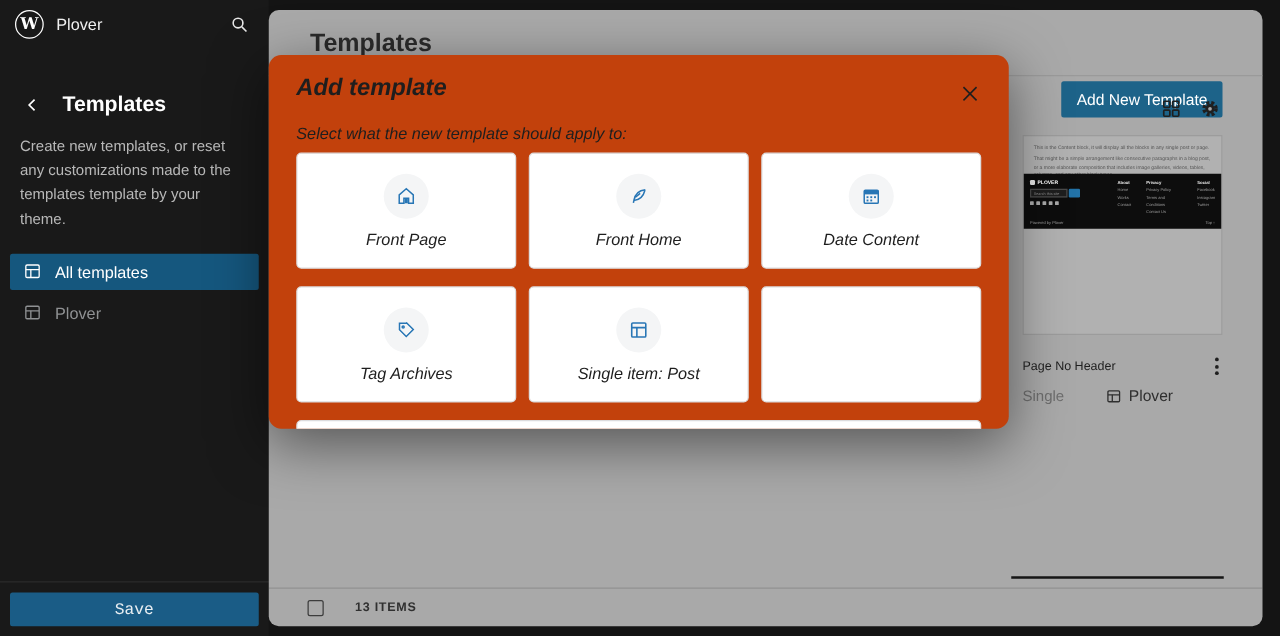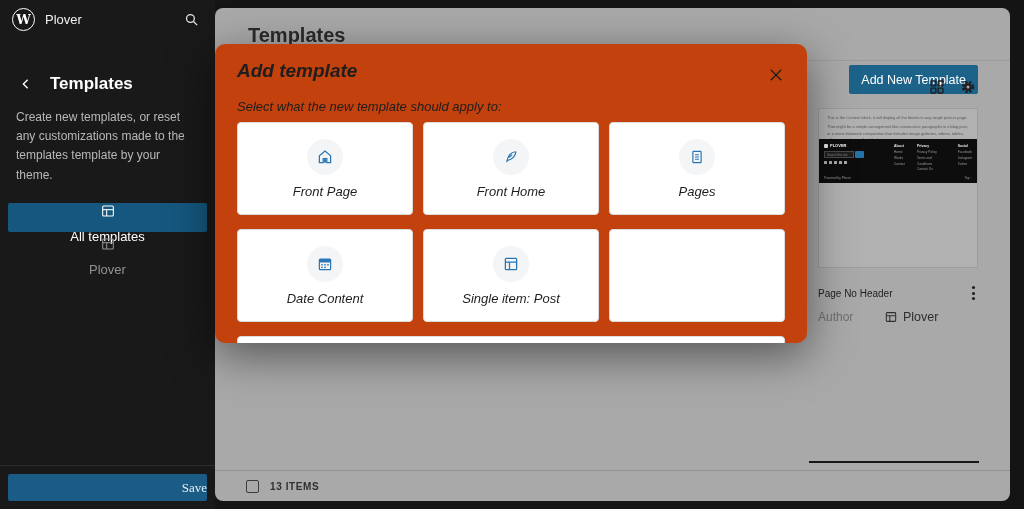--- a/index.html
+++ b/index.html
@@ -11,26 +11,26 @@
   .sb-header { display:flex; align-items:center; gap:10px; height:38px; padding:0 12px; }
   .wp-logo { width:23px; height:23px; border:1.6px solid #fff; border-radius:50%; display:flex; align-items:center; justify-content:center;
              font-family:"DejaVu Serif", serif; font-size:13px; font-weight:bold; color:#fff; flex:none; }
   .site-name { font-size:13px; color:#f0f0f0; }
   .sb-search { margin-left:auto; width:24px; height:24px; display:flex; align-items:center; justify-content:center; background:none; border:0; cursor:pointer; }
   .sb-title-row { display:flex; align-items:center; gap:12px; padding:0 14px; margin-top:34px; }
   .back-btn { width:24px; height:24px; background:none; border:0; display:flex; align-items:center; justify-content:center; cursor:pointer; }
   .sb-title { font-size:17px; font-weight:bold; color:#fff; }
   .sb-desc { padding:12px 16px 0 16px; font-size:12px; line-height:1.6; color:#b8b8b8; }
   .sb-nav { margin-top:18px; padding:0 8px; display:flex; flex-direction:column; gap:4px; }
-  .nav-item { display:flex; align-items:center; gap:10px; height:29px; padding:0 10px; border-radius:2px; font-size:13px; color:#8f9193; cursor:pointer;flex-direction:column; }
+  .nav-item { display:flex; align-items:center; gap:10px; height:29px; padding:0 10px; border-radius:2px; font-size:13px; color:#8f9193; cursor:pointer; }
   .nav-item.selected { background:#15577e; color:#fff; }
   .nav-item svg { flex:none; }
   .sb-footer { position:absolute; left:0; right:0; bottom:0; padding:8px; border-top:1px solid #2b2b2b; }
   .save-btn { width:100%; height:27px; background:#1a5c86; border:0; border-radius:2px; color:#e8eef2; font-size:13px;
-              font-family:Liberation Serif, serif; cursor:pointer;text-align:right; }
+              font-family:Liberation Mono, monospace; cursor:pointer; }
 
   
   .frame { position:absolute; left:215px; top:8px; width:795px; height:493px; background:#a9a9a9; border-radius:8px; overflow:hidden; }
   .page-title { position:absolute; left:33px; top:16px; font-size:20px; font-weight:bold; color:#2b2b2b; }
   .add-btn { position:absolute; right:32px; top:13px; height:29px; padding:0 12px; background:#1d6389; border:0; border-radius:2px;
              color:#ffffff; font-size:12.5px; font-family:"Liberation Sans", sans-serif; cursor:pointer;margin-top:44px; }
   .header-divider { position:absolute; left:0; right:0; top:52px; height:1px; background:#9a9a9a; }
   .view-controls { position:absolute; top:70px; right:33px; display:flex; gap:13px; align-items:center; }
   .view-controls button { background:none; border:0; width:18px; height:18px; padding:0; cursor:pointer; }
 
@@ -53,21 +53,21 @@
 
   .card-title-row { position:absolute; left:603px; top:274px; width:161px; display:flex; align-items:center; }
   .card-title { font-size:10px; font-weight:normal; color:#1f1f1f; cursor:pointer; }
   .kebab { margin-left:auto; background:none; border:0; display:flex; flex-direction:column; gap:2.5px; padding:4px; cursor:pointer; }
   .kebab i { width:3px; height:3px; border-radius:50%; background:#1f1f1f; }
   .author-row { position:absolute; left:603px; top:302px; width:161px; display:flex; align-items:center; font-size:12px; }
   .author-label { color:#6e6e6e; width:66px; flex:none; }
   .author-value { display:flex; align-items:center; gap:5px; color:#2f2f2f; font-size:12.5px; }
 
   .black-line { position:absolute; left:594px; top:453px; width:170px; height:2px; background:#161616; }
-  .items-bar { position:absolute; left:0; right:0; top:462px; height:31px; border-top:1px solid rgba(0,0,0,0.14); display:flex; align-items:center; gap:11px; padding:0 31px; }
+  .items-bar { position:absolute; left:0; right:0; top:462px; height:31px; border-top:1px solid rgba(0,0,0,0.14); display:flex; align-items:center; gap:25px; padding:0 31px; }
   .checkbox { width:13px; height:13px; border:1.5px solid #3c3c3c; border-radius:2px; background:transparent; cursor:pointer; }
   .items-count { font-size:10px; font-weight:bold; letter-spacing:0.6px; color:#303030; }
 
   
   .modal { position:absolute; left:215px; top:44px; width:592px; height:299px; background:#c2410c; border-radius:10px;
            box-shadow:0 12px 45px rgba(0,0,0,0.5); overflow:hidden; z-index:5;font-style:italic; }
   .m-title { position:absolute; left:22px; top:16px; font-size:19px; font-weight:600; color:#1e1e1e; }
   .m-close { position:absolute; right:18px; top:18px; width:26px; height:26px; background:none; border:0; display:flex; align-items:center; justify-content:center; cursor:pointer; }
   .m-subtitle { position:absolute; left:22px; top:55px; font-size:13px; color:#1e1e1e; }
   .m-grid { position:absolute; left:22px; top:78px; width:548px; display:grid; grid-template-columns:repeat(3,1fr); gap:14px 10px; }
@@ -205,21 +205,21 @@
 
   <div class="card-title-row">
     <span class="card-title">Page No Header</span>
     <button class="kebab">
         <i></i>
         <i></i>
         <i></i>
       </button>
   </div>
   <div class="author-row">
-    <span class="author-label">Author</span>
+    <span class="author-label">Single</span>
     <span class="author-value">
       <svg width="14" height="14" viewBox="0 0 24 24" fill="none" stroke="#2f2f2f" stroke-width="1.8">
         <rect x="4" y="4.5" width="16" height="15" rx="1.5"></rect>
           <line x1="4" y1="10" x2="20" y2="10"></line>
           <line x1="10" y1="10" x2="10" y2="19.5"></line>
       </svg>
       <span>Plover</span>
     </span>
   </div>
 
@@ -257,51 +257,49 @@
       <span class="opt-circle">
         <svg width="18" height="18" viewBox="0 0 24 24" fill="none" stroke="#2876b5" stroke-width="1.6">
           <path d="M19 5 C12.5 5.5 8 9.5 6.8 16.5 L6.3 19"></path>
           <path d="M6.8 16.5 C12.5 16 17 12 18.6 5.6"></path>
           <path d="M8.5 13 L13.5 9"></path>
         </svg>
       </span>
       <span class="opt-label">Front Home</span>
     </div>
 
-    <div class="opt-card">
-      <span class="opt-circle">
-        <svg width="18" height="18" viewBox="0 0 24 24" fill="none" stroke="#2876b5" stroke-width="1.6">
-          <rect x="6.5" y="4.5" width="11" height="15" rx="1"></rect>
-          <line x1="9.3" y1="9" x2="14.7" y2="9"></line>
-            <line x1="9.3" y1="12" x2="14.7" y2="12"></line>
-            <line x1="9.3" y1="15" x2="14.7" y2="15"></line>
-        </svg>
-      </span>
-      <span class="opt-label">Pages</span>
-    </div>
 
 
 
     <div class="opt-card">
       <span class="opt-circle">
         <svg width="18" height="18" viewBox="0 0 24 24">
           <rect x="4.5" y="5.5" width="15" height="14" rx="1.2" fill="none" stroke="#2876b5" stroke-width="1.6"></rect>
           <rect x="4.5" y="5.5" width="15" height="4.5" fill="#2876b5"></rect>
           <g fill="#2876b5">
             <rect x="7" y="12" width="2" height="2"></rect>
               <rect x="11" y="12" width="2" height="2"></rect>
               <rect x="15" y="12" width="2" height="2"></rect>
             <rect x="7" y="15.5" width="2" height="2"></rect>
               <rect x="11" y="15.5" width="2" height="2"></rect>
           </g>
         </svg>
       </span>
       <span class="opt-label">Date Content</span>
     </div>
 
+    <div class="opt-card">
+      <span class="opt-circle">
+        <svg width="18" height="18" viewBox="0 0 24 24" fill="none" stroke="#2876b5" stroke-width="1.6">
+          <path d="M12.5 4.5 L19.5 11.5 L12 19 L4.8 11.8 L4.8 4.8 L11.8 4.8 Z"></path>
+          <circle cx="8.7" cy="8.7" r="1.1"></circle>
+        </svg>
+      </span>
+      <span class="opt-label">Tag Archives</span>
+    </div>
 
     <div class="opt-card">
       <span class="opt-circle">
         <svg width="18" height="18" viewBox="0 0 24 24" fill="none" stroke="#2876b5" stroke-width="1.7">
           <rect x="4.5" y="4.5" width="15" height="15" rx="1.2"></rect>
           <line x1="4.5" y1="9.5" x2="19.5" y2="9.5"></line>
             <line x1="10" y1="9.5" x2="10" y2="19.5"></line>
         </svg>
       </span>
       <span class="opt-label">Single item: Post</span>

